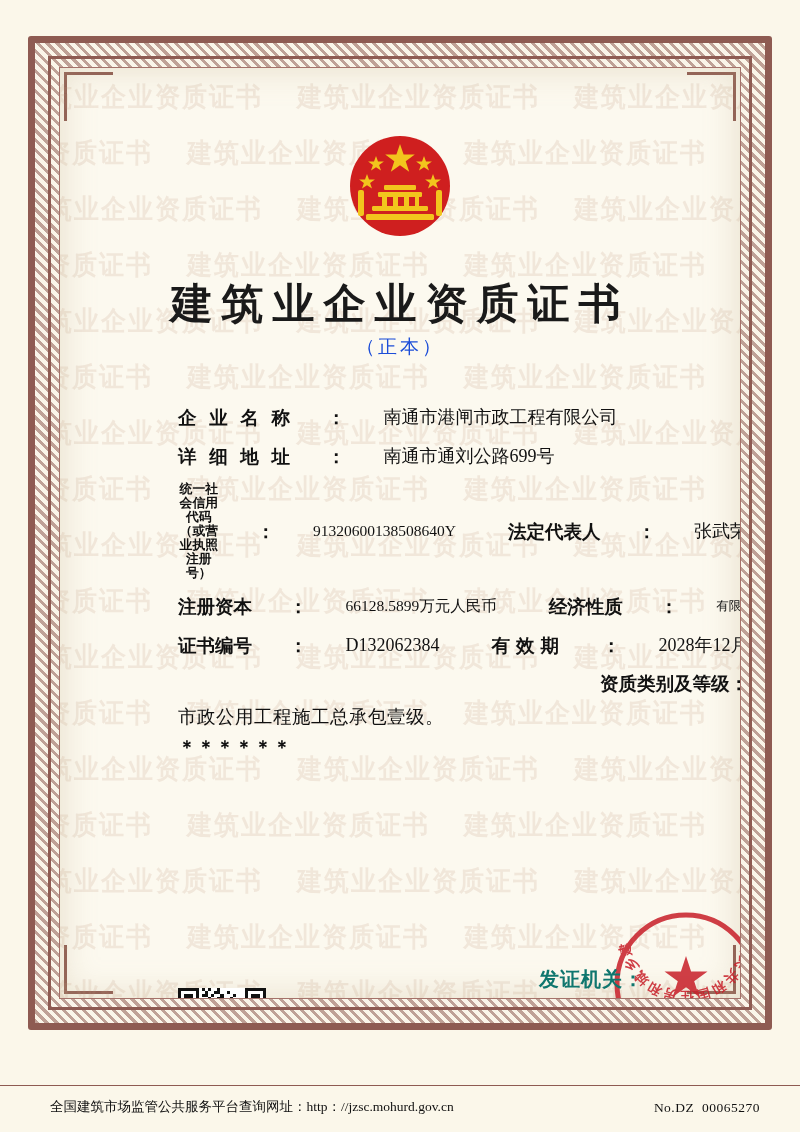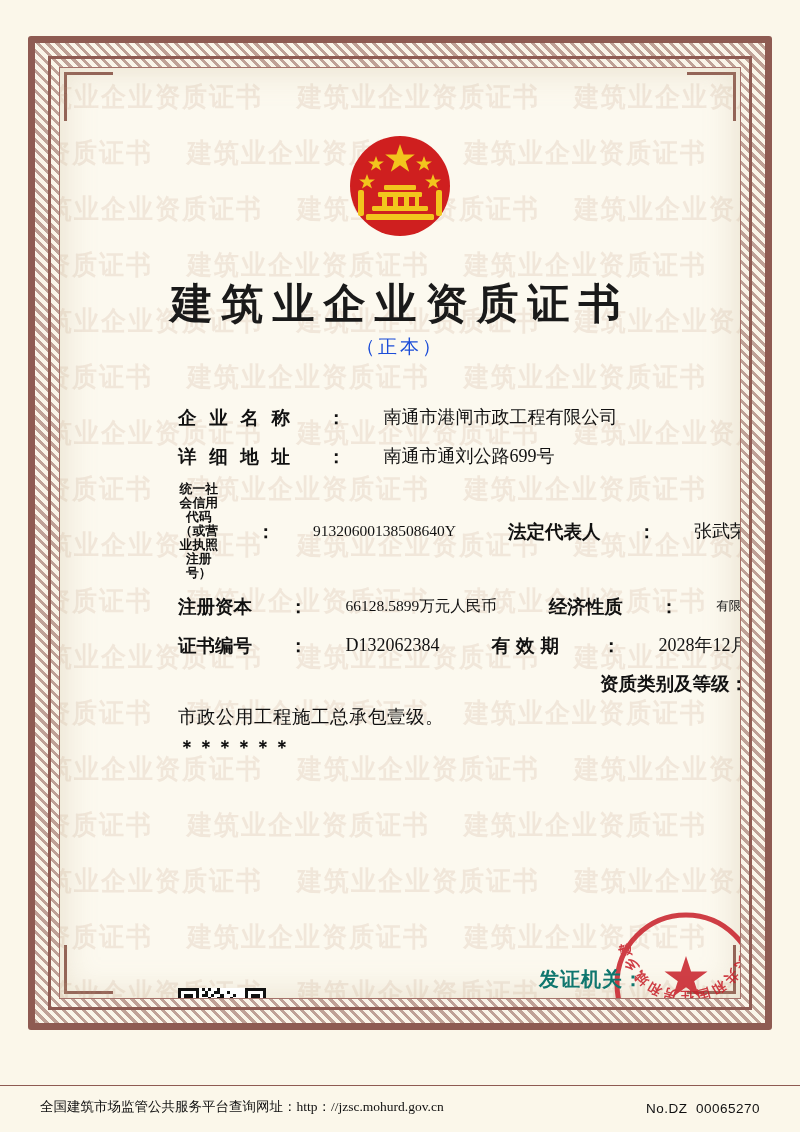--- a/index.html
+++ b/index.html
@@ -241,33 +241,33 @@
   .footer-line {
     position: absolute;
     left: 0;
     right: 0;
     bottom: 46px;
     height: 1px;
     background: #8e5b52;
   }
   .footer-left {
     position: absolute;
-    left: 40px;
+    left: 50px;
     bottom: 16px;
     font-size: 13.5px;
     font-family: "Liberation Serif", "DejaVu Serif", serif;
     color: #111;
     text-align: right;
   }
   .footer-right {
     position: absolute;
     right: 40px;
     bottom: 16px;
     font-size: 13.5px;
-    font-family: Liberation Sans, sans-serif;
+    font-family: Liberation Serif, serif;
     color: #111;
     letter-spacing: 0.5px;
     margin-left: 28px;
   }
   .paper-edge {
     position: absolute;
     inset: 0;
     box-shadow: inset 0 0 34px rgba(190,170,130,0.35);
     pointer-events: none;
   }

